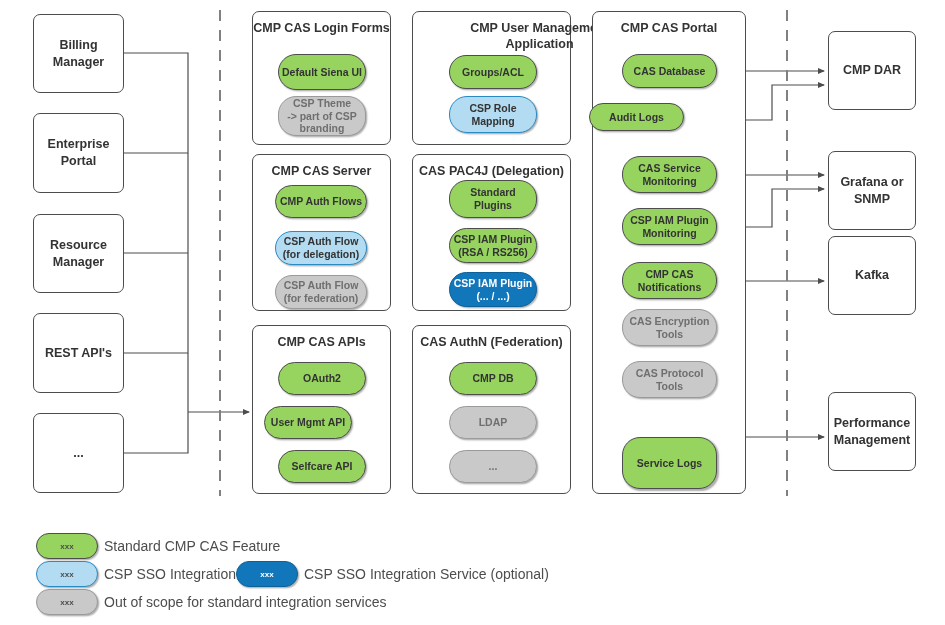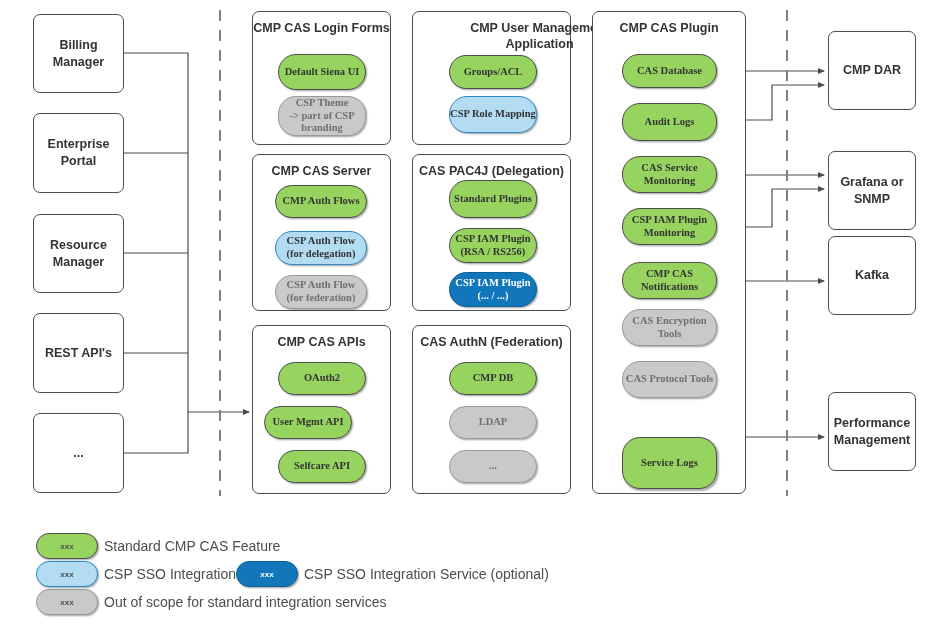--- a/index.html
+++ b/index.html
@@ -40,21 +40,20 @@
   }
 
   
   .pill{
     border-radius:18px;
     display:flex;align-items:center;justify-content:center;
     text-align:center;
     font-size:10.5px;font-weight:bold;
     line-height:1.2;
     box-shadow:1.2px 1.2px 1.6px rgba(0,0,0,.32);
-    font-family:Liberation Serif, serif;
   }
   .pill .sub{display:block;font-weight:bold;}
   .pill-green{background:#97d45f;border:1.3px solid #4d4d4d;color:#333;}
   .pill-grey{background:#c9c9c9;border:1.3px solid #9a9a9a;color:#6f6f6f;}
   .pill-blue-light{background:#b3dcf2;border:1.3px solid #2a8ac4;color:#333;}
   .pill-blue-dark{background:#1176ba;border:1.3px solid #0d6199;color:#ffffff;}
 
   
   #wires{position:absolute;left:0;top:0;width:945px;height:625px;pointer-events:none;}
 
@@ -179,25 +178,25 @@
       <div class="abs pill pill-green" style="left: 449px; top: 362px; width: 88px; height: 33px;">
         <div><span>CMP DB</span></div>
       </div>
       <div class="abs pill pill-grey" style="left: 449px; top: 406px; width: 88px; height: 33px;">
         <div><span>LDAP</span></div>
       </div>
       <div class="abs pill pill-grey" style="left: 449px; top: 450px; width: 88px; height: 33px;">
         <div><span>...</span></div>
       </div>
       <div class="abs group" style="left: 592px; top: 11px; width: 154px; height: 483px;"></div>
-      <div class="group-title" style="width: 154px; left: 592px; top: 20px; position: absolute;">CMP CAS Plugin</div>
+      <div class="group-title" style="width: 154px; left: 592px; top: 20px; position: absolute;">CMP CAS Portal</div>
       <div class="abs pill pill-green" style="left: 622px; top: 54px; width: 95px; height: 34px;">
         <div><span>CAS Database</span></div>
       </div>
-      <div class="abs pill pill-green" style="left: 622px; top: 103px; width: 95px; height: 38px;">
+      <div class="abs pill pill-green" style="left: 589px; top: 103px; width: 95px; height: 28px;">
         <div><span>Audit Logs</span></div>
       </div>
       <div class="abs pill pill-green" style="left: 622px; top: 156px; width: 95px; height: 37px;">
         <div><span>CAS Service Monitoring</span></div>
       </div>
       <div class="abs pill pill-green" style="left: 622px; top: 208px; width: 95px; height: 37px;">
         <div><span>CSP IAM Plugin Monitoring</span></div>
       </div>
       <div class="abs pill pill-green" style="left: 622px; top: 262px; width: 95px; height: 37px;">
         <div><span>CMP CAS Notifications</span></div>

